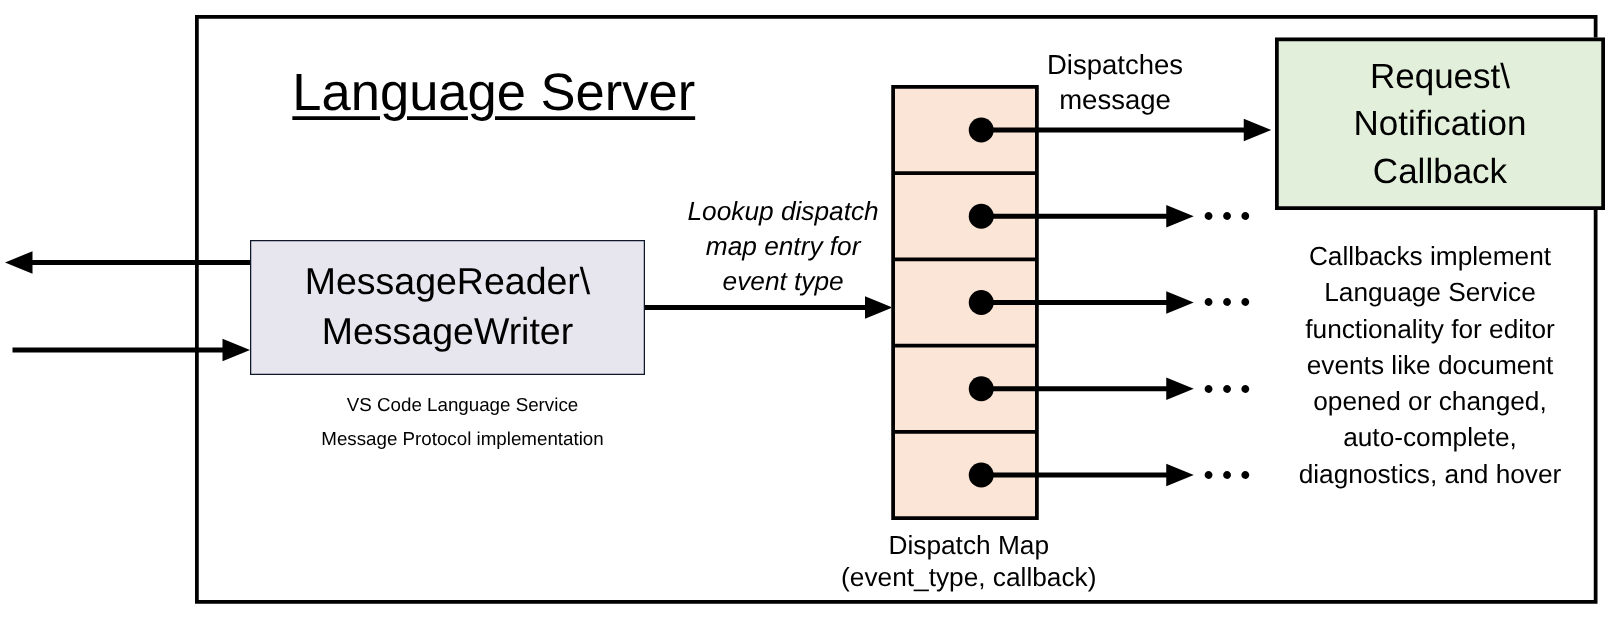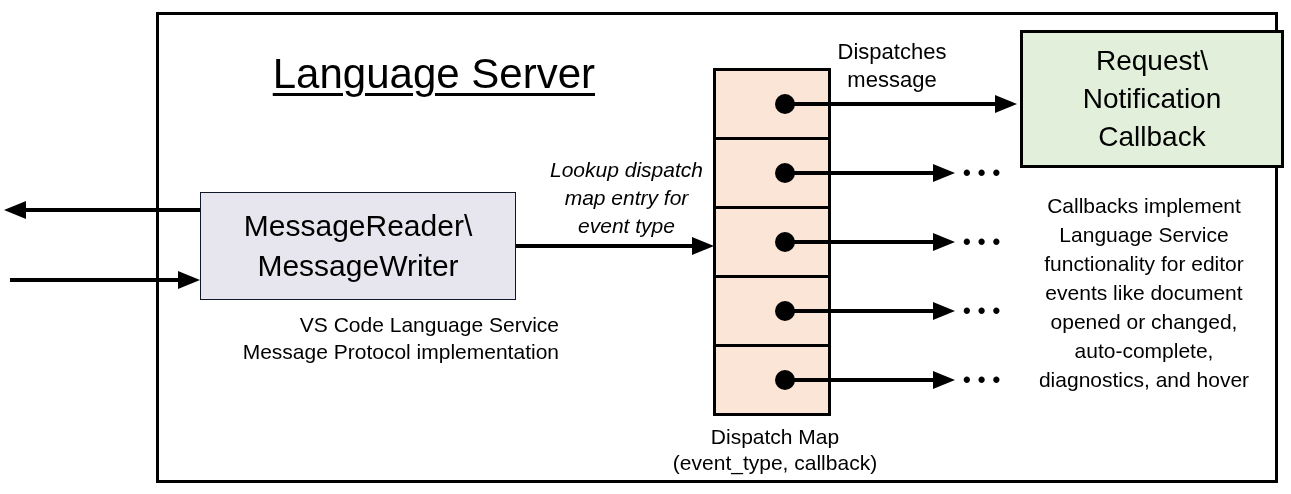--- a/index.html
+++ b/index.html
@@ -8,21 +8,21 @@
     position:relative; width:1291px; height:494px; background:#ffffff;
     font-family:"Liberation Sans", sans-serif; color:#000; overflow:hidden;
   }
   .abs { position:absolute; }
   .multiline { white-space:pre-line; }
 
   .outer-box {
     left:156px; top:12px; width:1122px; height:471px;
     border:3px solid #000; background:transparent;
   }
-  .title-wrap { left:195px; top:50px; width:400px; font-size:42px; text-align:right; }
+  .title-wrap { left:195px; top:50px; width:400px; font-size:42px; text-align:center; }
   .title-text {
     text-decoration:underline; text-decoration-thickness:3px; text-underline-offset:5px;
   }
 
   .hline { position:absolute; height:4px; background:#000; }
   .ah-right {
     position:absolute; width:0; height:0;
     border-top:9px solid transparent; border-bottom:9px solid transparent;
     border-left:22px solid #000;
   }
@@ -37,21 +37,21 @@
     font-style:italic; text-align:center;
   }
 
   .message-box {
     left:200px; top:192px; width:316px; height:108px;
     background:#e7e6ee; border:1px solid #0f172a;
     display:flex; align-items:center; justify-content:center;
     font-size:30px; line-height:40px; text-align:center;
   }
   .message-caption {
-    left:159px; top:311px; width:400px; font-size:21px; line-height:27px; text-align:right;
+    left:170px; top:311px; width:400px; font-size:15px; line-height:27px; text-align:center;
   }
 
   .lookup-label {
     left:534px; top:156px; width:185px; font-size:21px; line-height:28px;
     font-style:italic; text-align:center;
   }
 
   .dispatch-map {
     left:713px; top:68px; width:118px; height:348px;
     background:#fbe5d6; border:3px solid #000;

